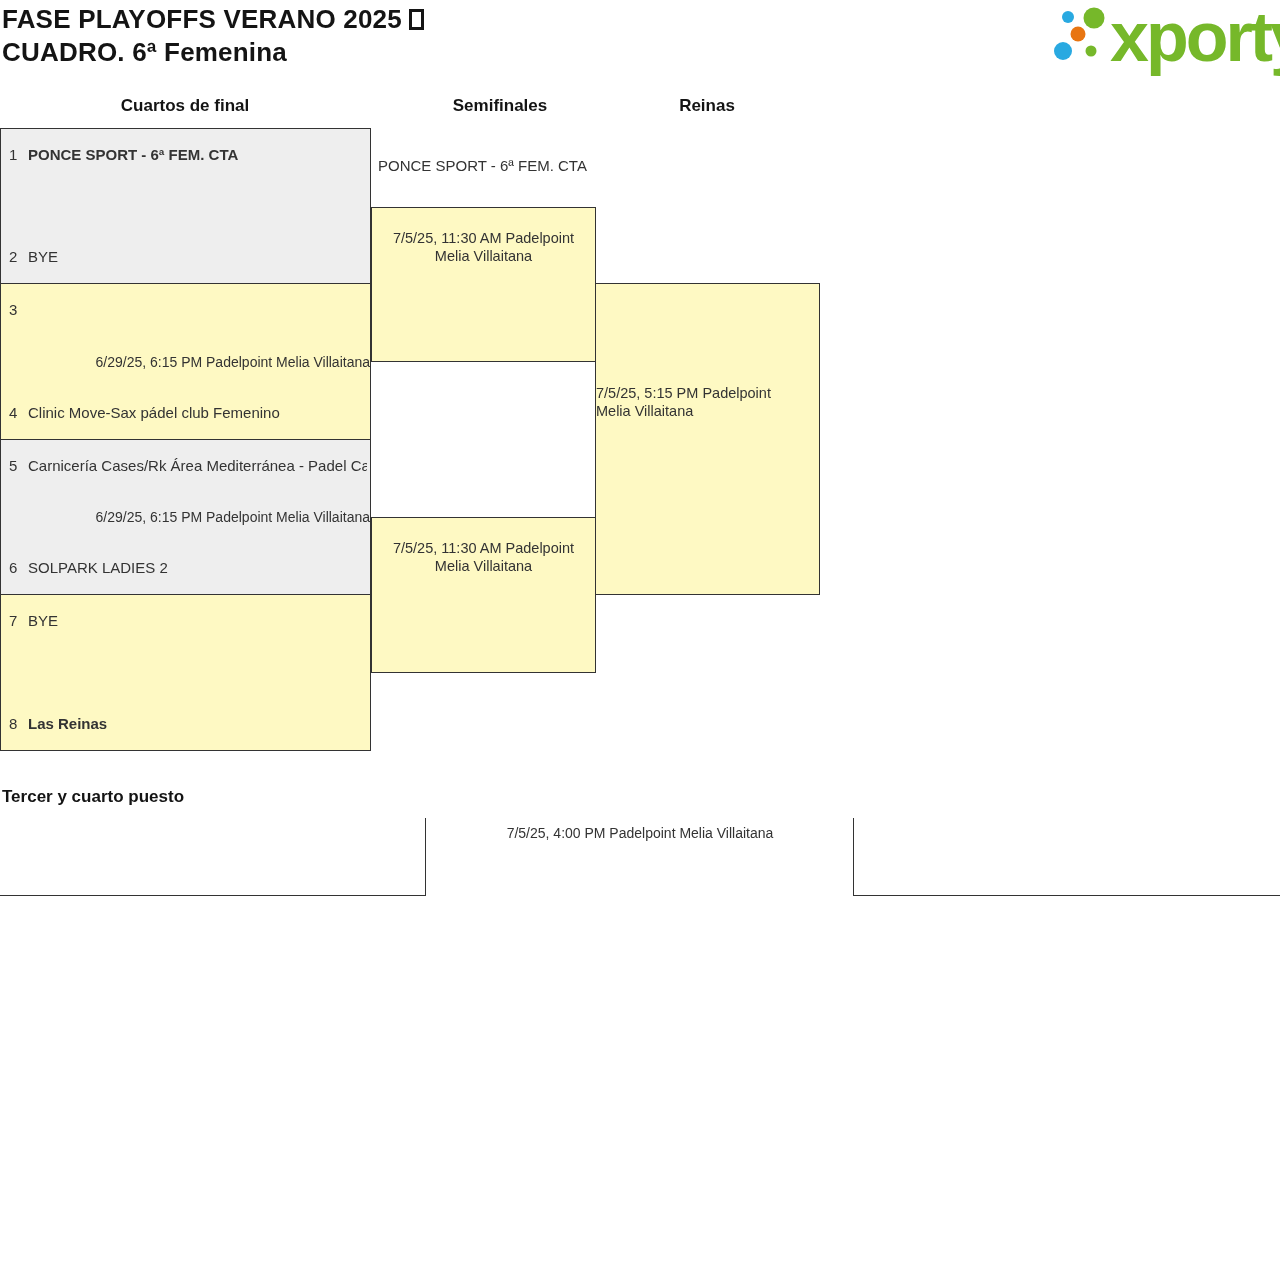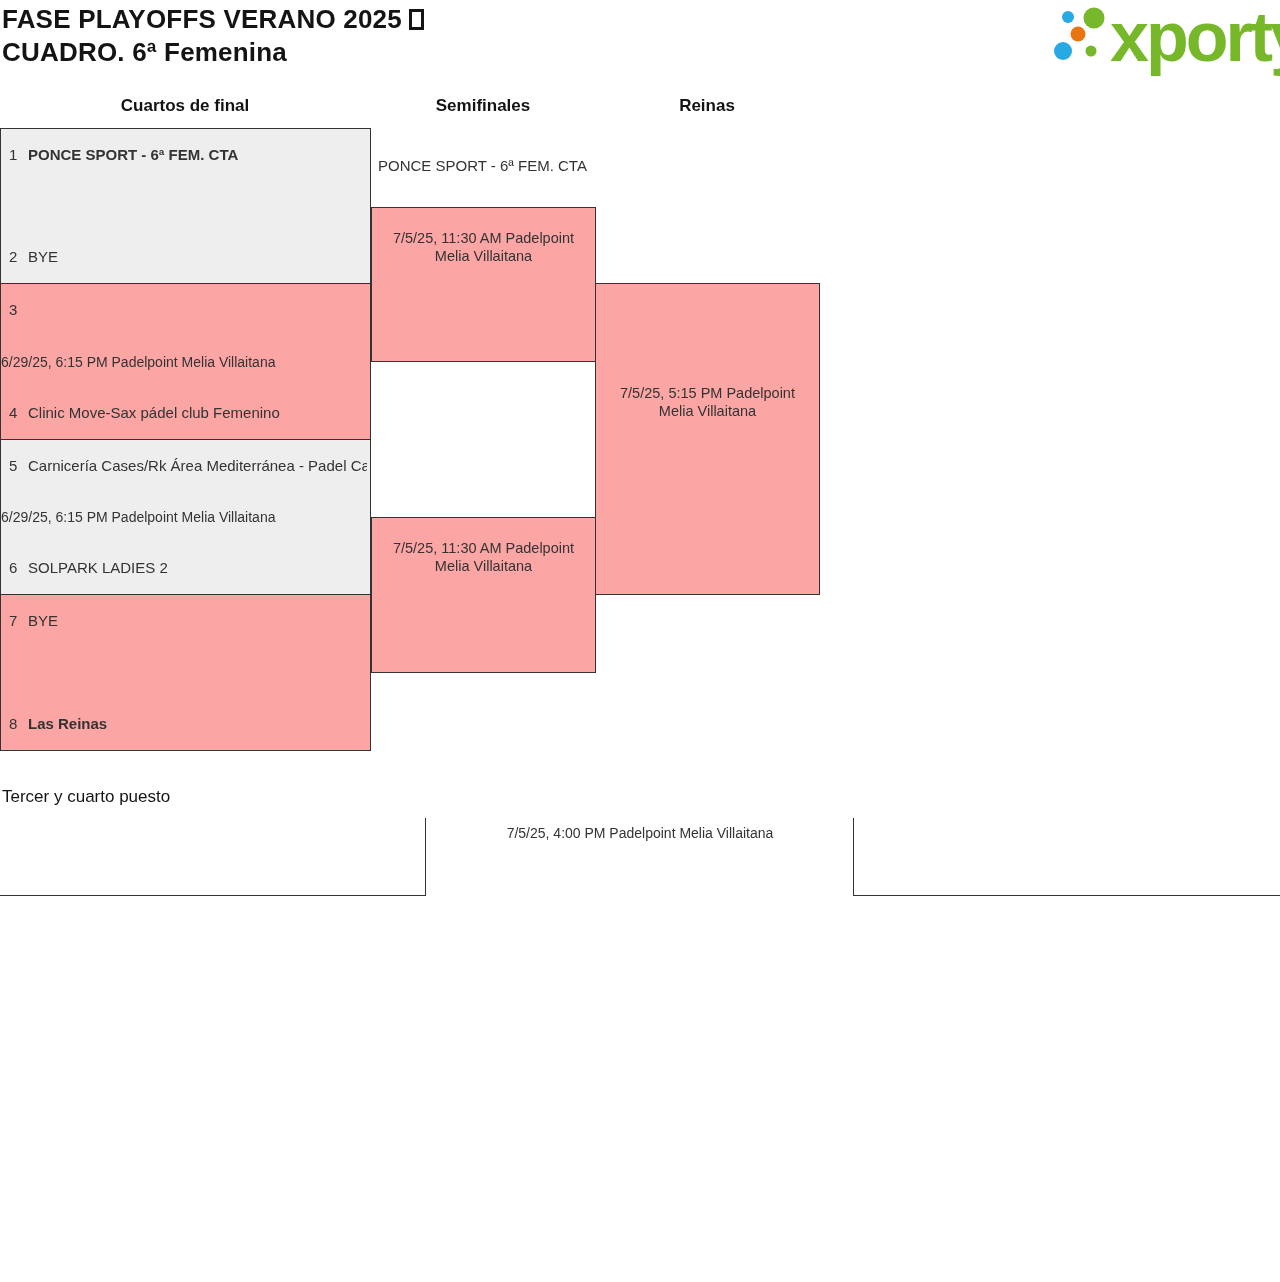--- a/index.html
+++ b/index.html
@@ -14,53 +14,53 @@
   .tofu { display:inline-block; width:15px; height:21px; border:3px solid #141414;
           margin-left:7px; vertical-align:-2px; }
   .logo { position:absolute; left:1046px; top:0; width:232px; height:74px; cursor:pointer; }
   .logo-dots { position:absolute; left:0; top:0; }
   .logo-text { position:absolute; left:64px; top:0; line-height:74px;
                font-size:70px; font-weight:700; letter-spacing:-3px; color:#76B82A; }
   
   .round-label { position:absolute; top:96px; height:22px; text-align:center;
                  font-size:17px; font-weight:600; color:#141414; }
   .rl-1 { left:0;     width:370px; }
-  .rl-2 { left:371px; width:224px; }
+  .rl-2 { left:388px; width:224px; }
   .rl-3 { left:595px; width:224px; }
   
-  .box { position:absolute; border:1px solid #333333; background:#fca5a5; }
+  .box { position:absolute; border:1px solid #333333; background:#fef9c3; }
   .box.alt { background:#eeeeee; }
   .qf { left:0; width:371px; }
   .qf1 { top:128px; height:156px; }
   .qf2 { top:283px; height:157px; }
   .qf3 { top:439px; height:156px; }
   .qf4 { top:594px; height:157px; }
   .team { position:absolute; left:8px; right:3px; display:flex;
           font-size:15px; line-height:18px; white-space:nowrap; overflow:hidden; }
   .team.top { top:17px; }
   .team.bot { bottom:17px; }
   .seed { width:19px; flex:none; }
   .name { flex:1 1 auto; overflow:hidden; }
   .winner { font-weight:700; }
   .qdate { position:absolute; left:0; right:0; top:50%; transform:translateY(-50%);
-           text-align:left; font-size:14px; color:#333333; }
+           text-align:right; font-size:14px; color:#333333; }
   .sf1 { left:371px; top:207px;  width:225px; height:155px; }
   .sf2 { left:371px; top:517px;  width:225px; height:156px; }
   .fin { left:595px; top:283px;  width:225px; height:312px; }
   .sfdate { position:absolute; left:0; right:0; top:21px; text-align:center;
             font-size:14.5px; line-height:18px; color:#333333; }
-  .findate { position:absolute; left:0; right:0; top:100px; text-align:center;
+  .findate { position:absolute; left:0; right:0; top:100px; text-align:left;
              font-size:14.5px; line-height:18px; color:#333333; }
   .advancer { position:absolute; font-size:15px; line-height:18px; color:#333333;
               white-space:nowrap; }
   .adv-1 { left:378px; top:157px; }
   .adv-2 { left:378px; top:624px; }
   
   .tp-title { position:absolute; left:2px; top:787px; font-size:17px;
-              font-weight:400; color:#141414;text-align:right; }
+              font-weight:700; color:#141414;text-align:right; }
   .tp-left  { position:absolute; left:0;     top:818px; width:426px; height:78px;
               border-right:1px solid #333333; border-bottom:1px solid #333333; }
   .tp-right { position:absolute; left:853px; top:818px; width:427px; height:78px;
               border-left:1px solid #333333; border-bottom:1px solid #333333; }
   .tp-date  { position:absolute; left:427px; top:825px; width:426px;
               text-align:center; font-size:14px; color:#333333; }
 </style>
 </head>
 <body>
 

